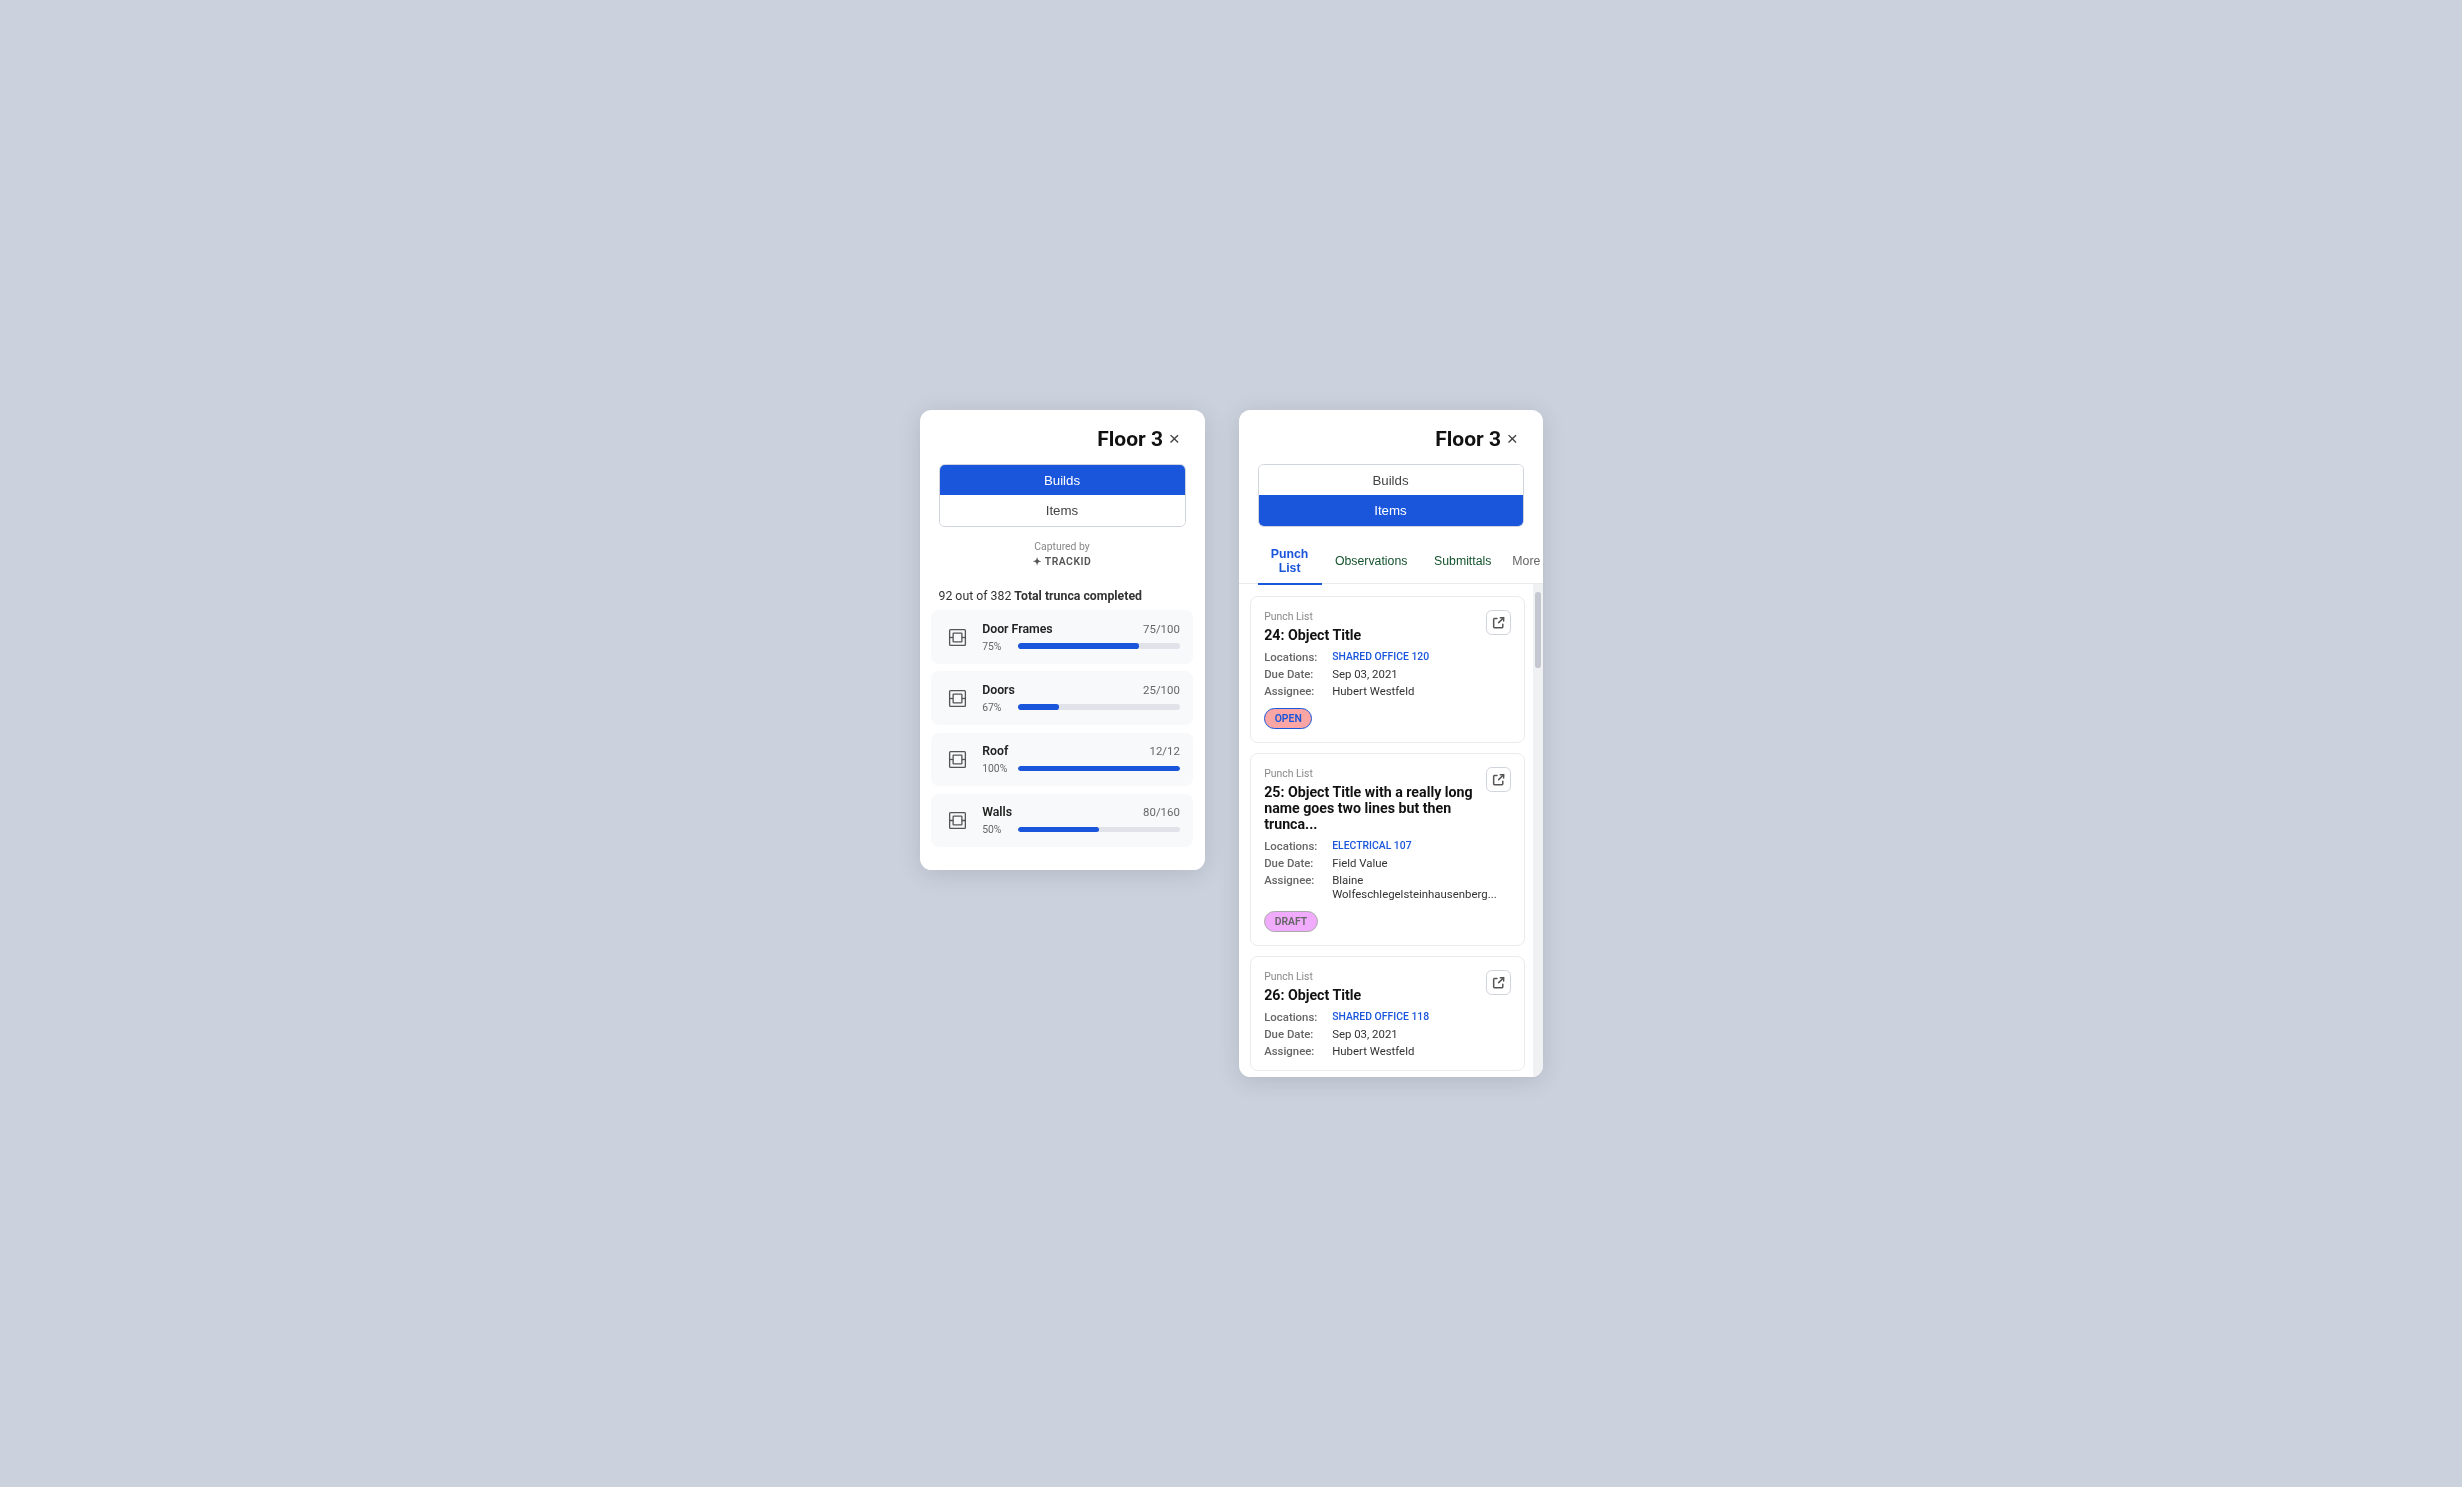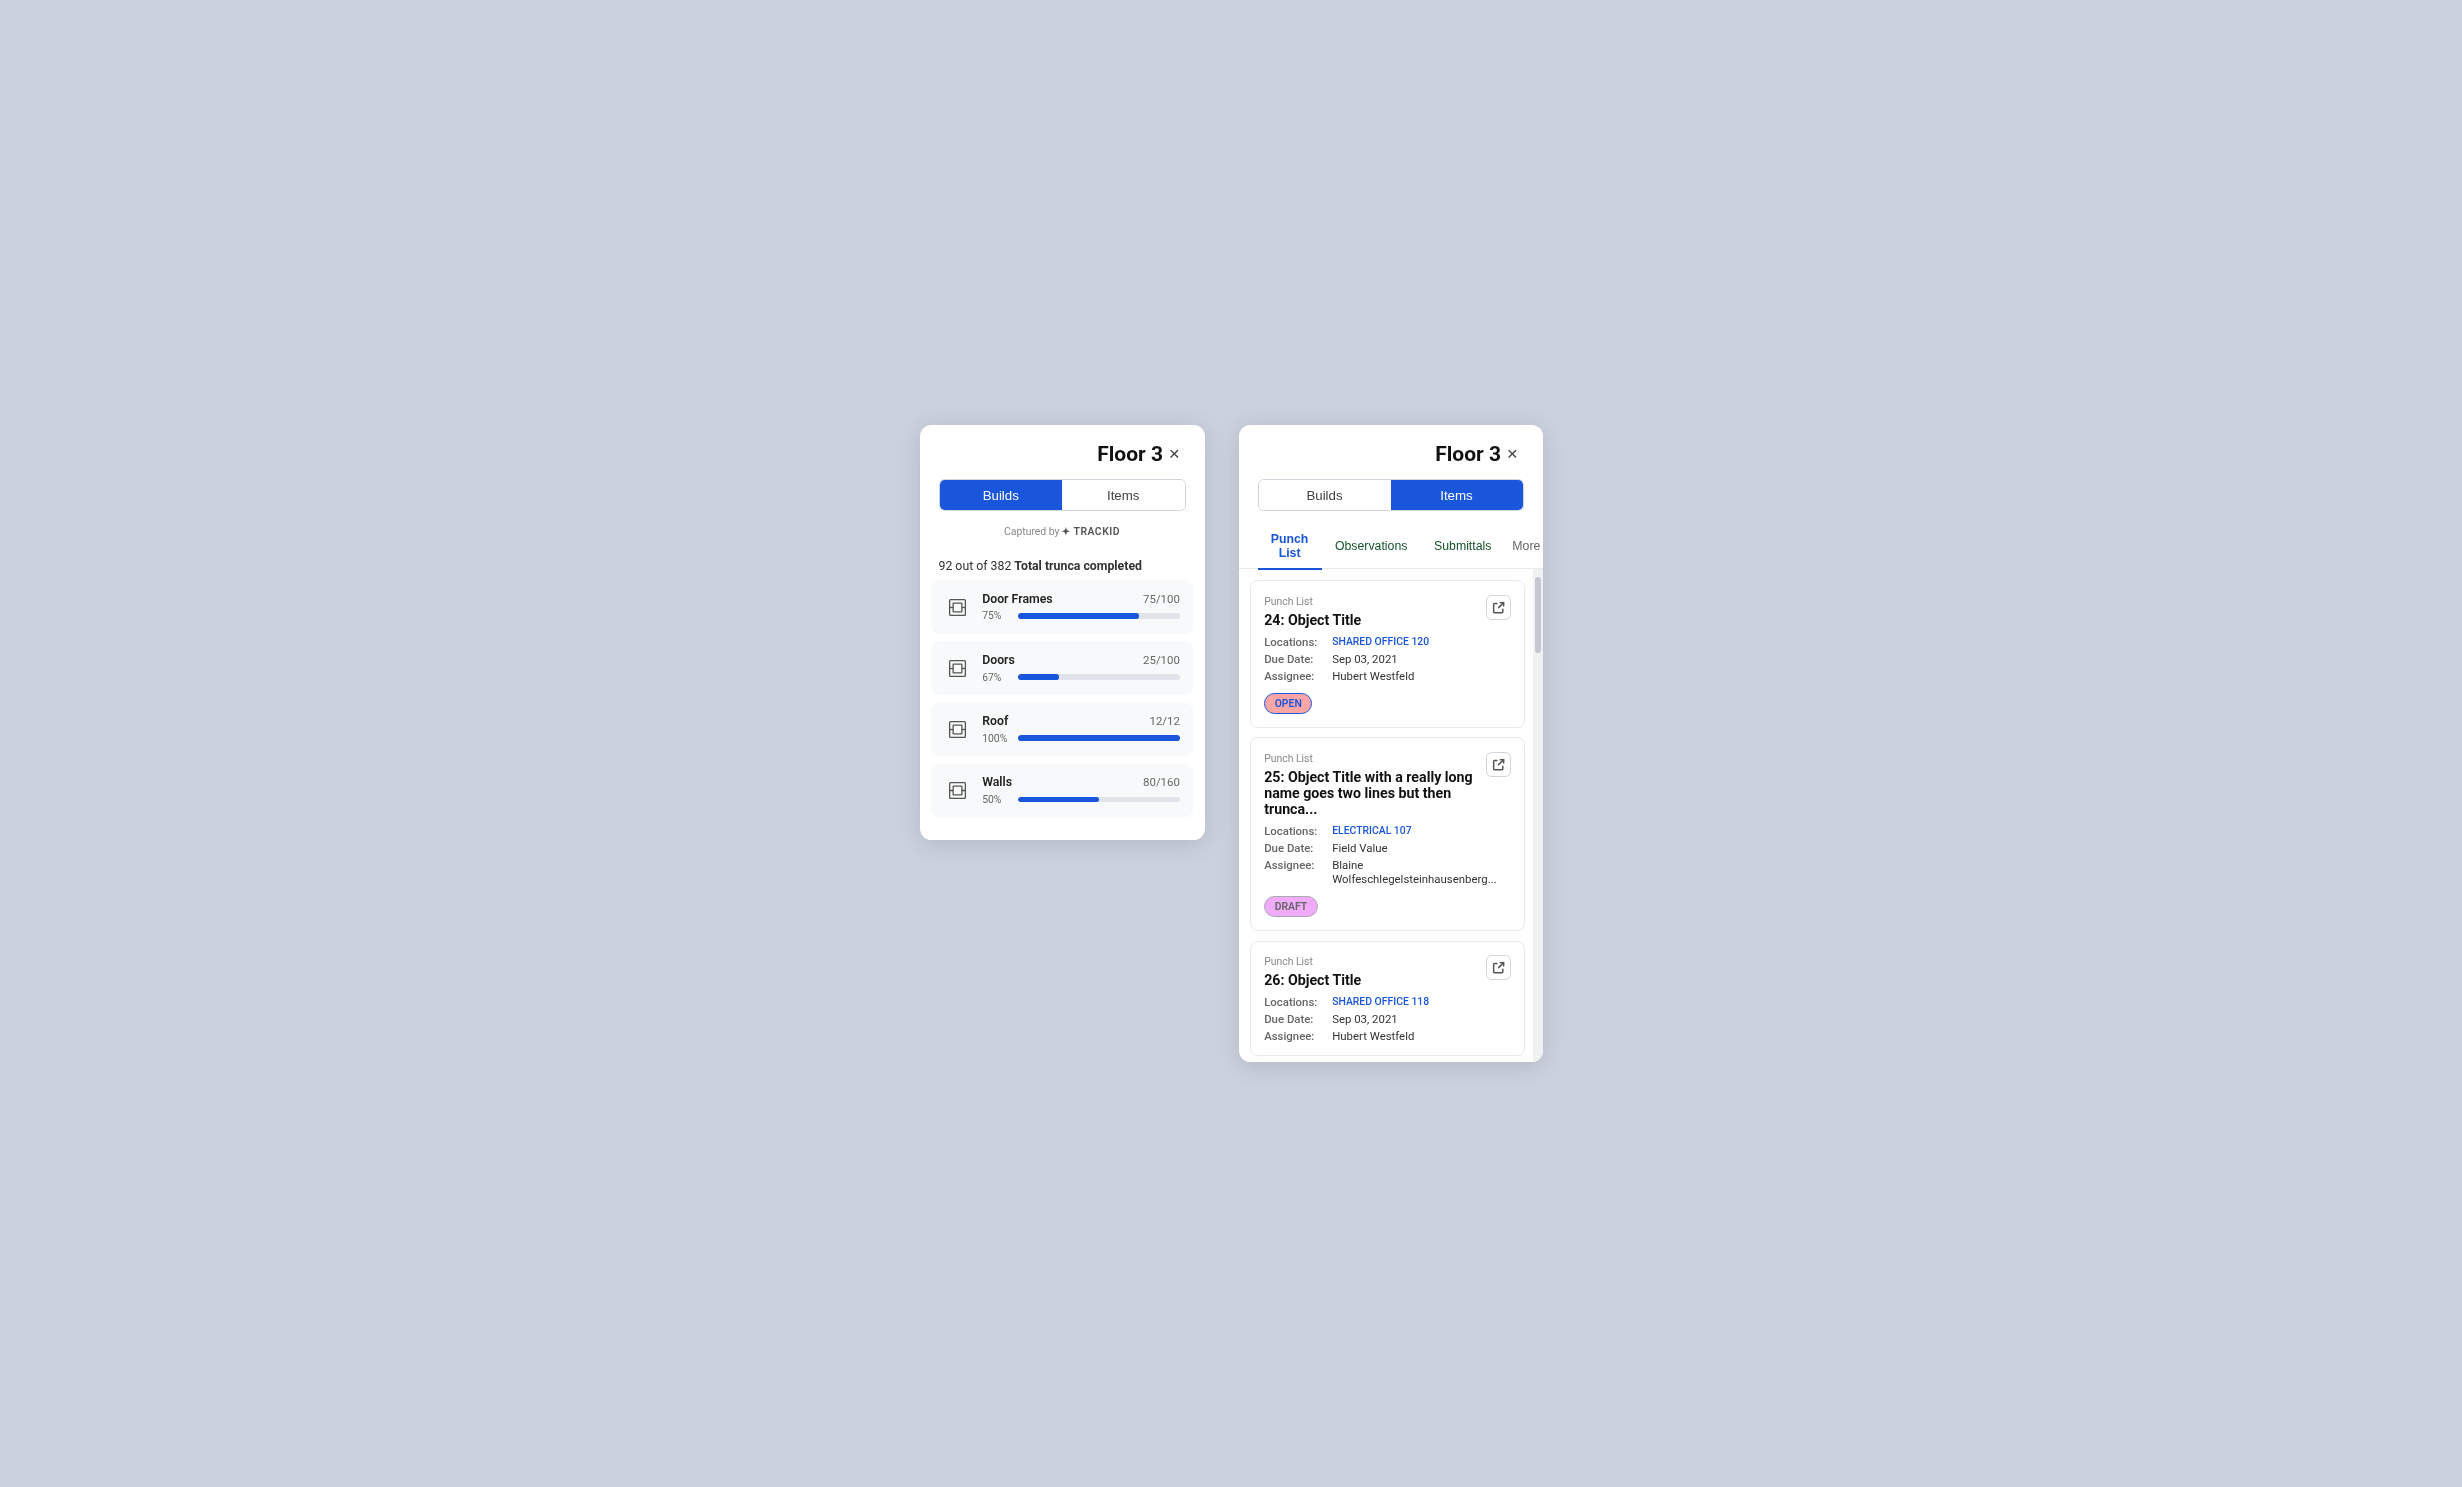--- a/index.html
+++ b/index.html
@@ -43,20 +43,21 @@
       color: #444;
       line-height: 1;
       padding: 1.9px 5.7px;
     }
     .tab-bar {
       display: flex;
       margin: 0 19px 13.3px 19px;
       border: 1.4px solid #d0d4dc;
       border-radius: 5.7px;
       overflow: hidden;
+      flex-direction: column;
     }
     .tab-btn {
       flex: 1;
       padding: 7.6px 0;
       font-size: 13.3px;
       font-weight: 500;
       border: none;
       cursor: pointer;
       background: #fff;
       color: #444;
@@ -69,20 +70,21 @@
     
     .captured-by {
       text-align: right;
       font-size: 10.4px;
       color: #888;
       padding: 0 19px 9.5px 19px;
       display: flex;
       align-items: center;
       justify-content: center;
       gap: 2px;
+      flex-direction: column;
     }
     .trackid-logo {
       font-size: 10.4px;
       color: #555;
       font-weight: 600;
       letter-spacing: 0.5px;
     }
     .builds-summary {
       padding: 11.4px 19px 7.6px 19px;
       font-size: 12.3px;

